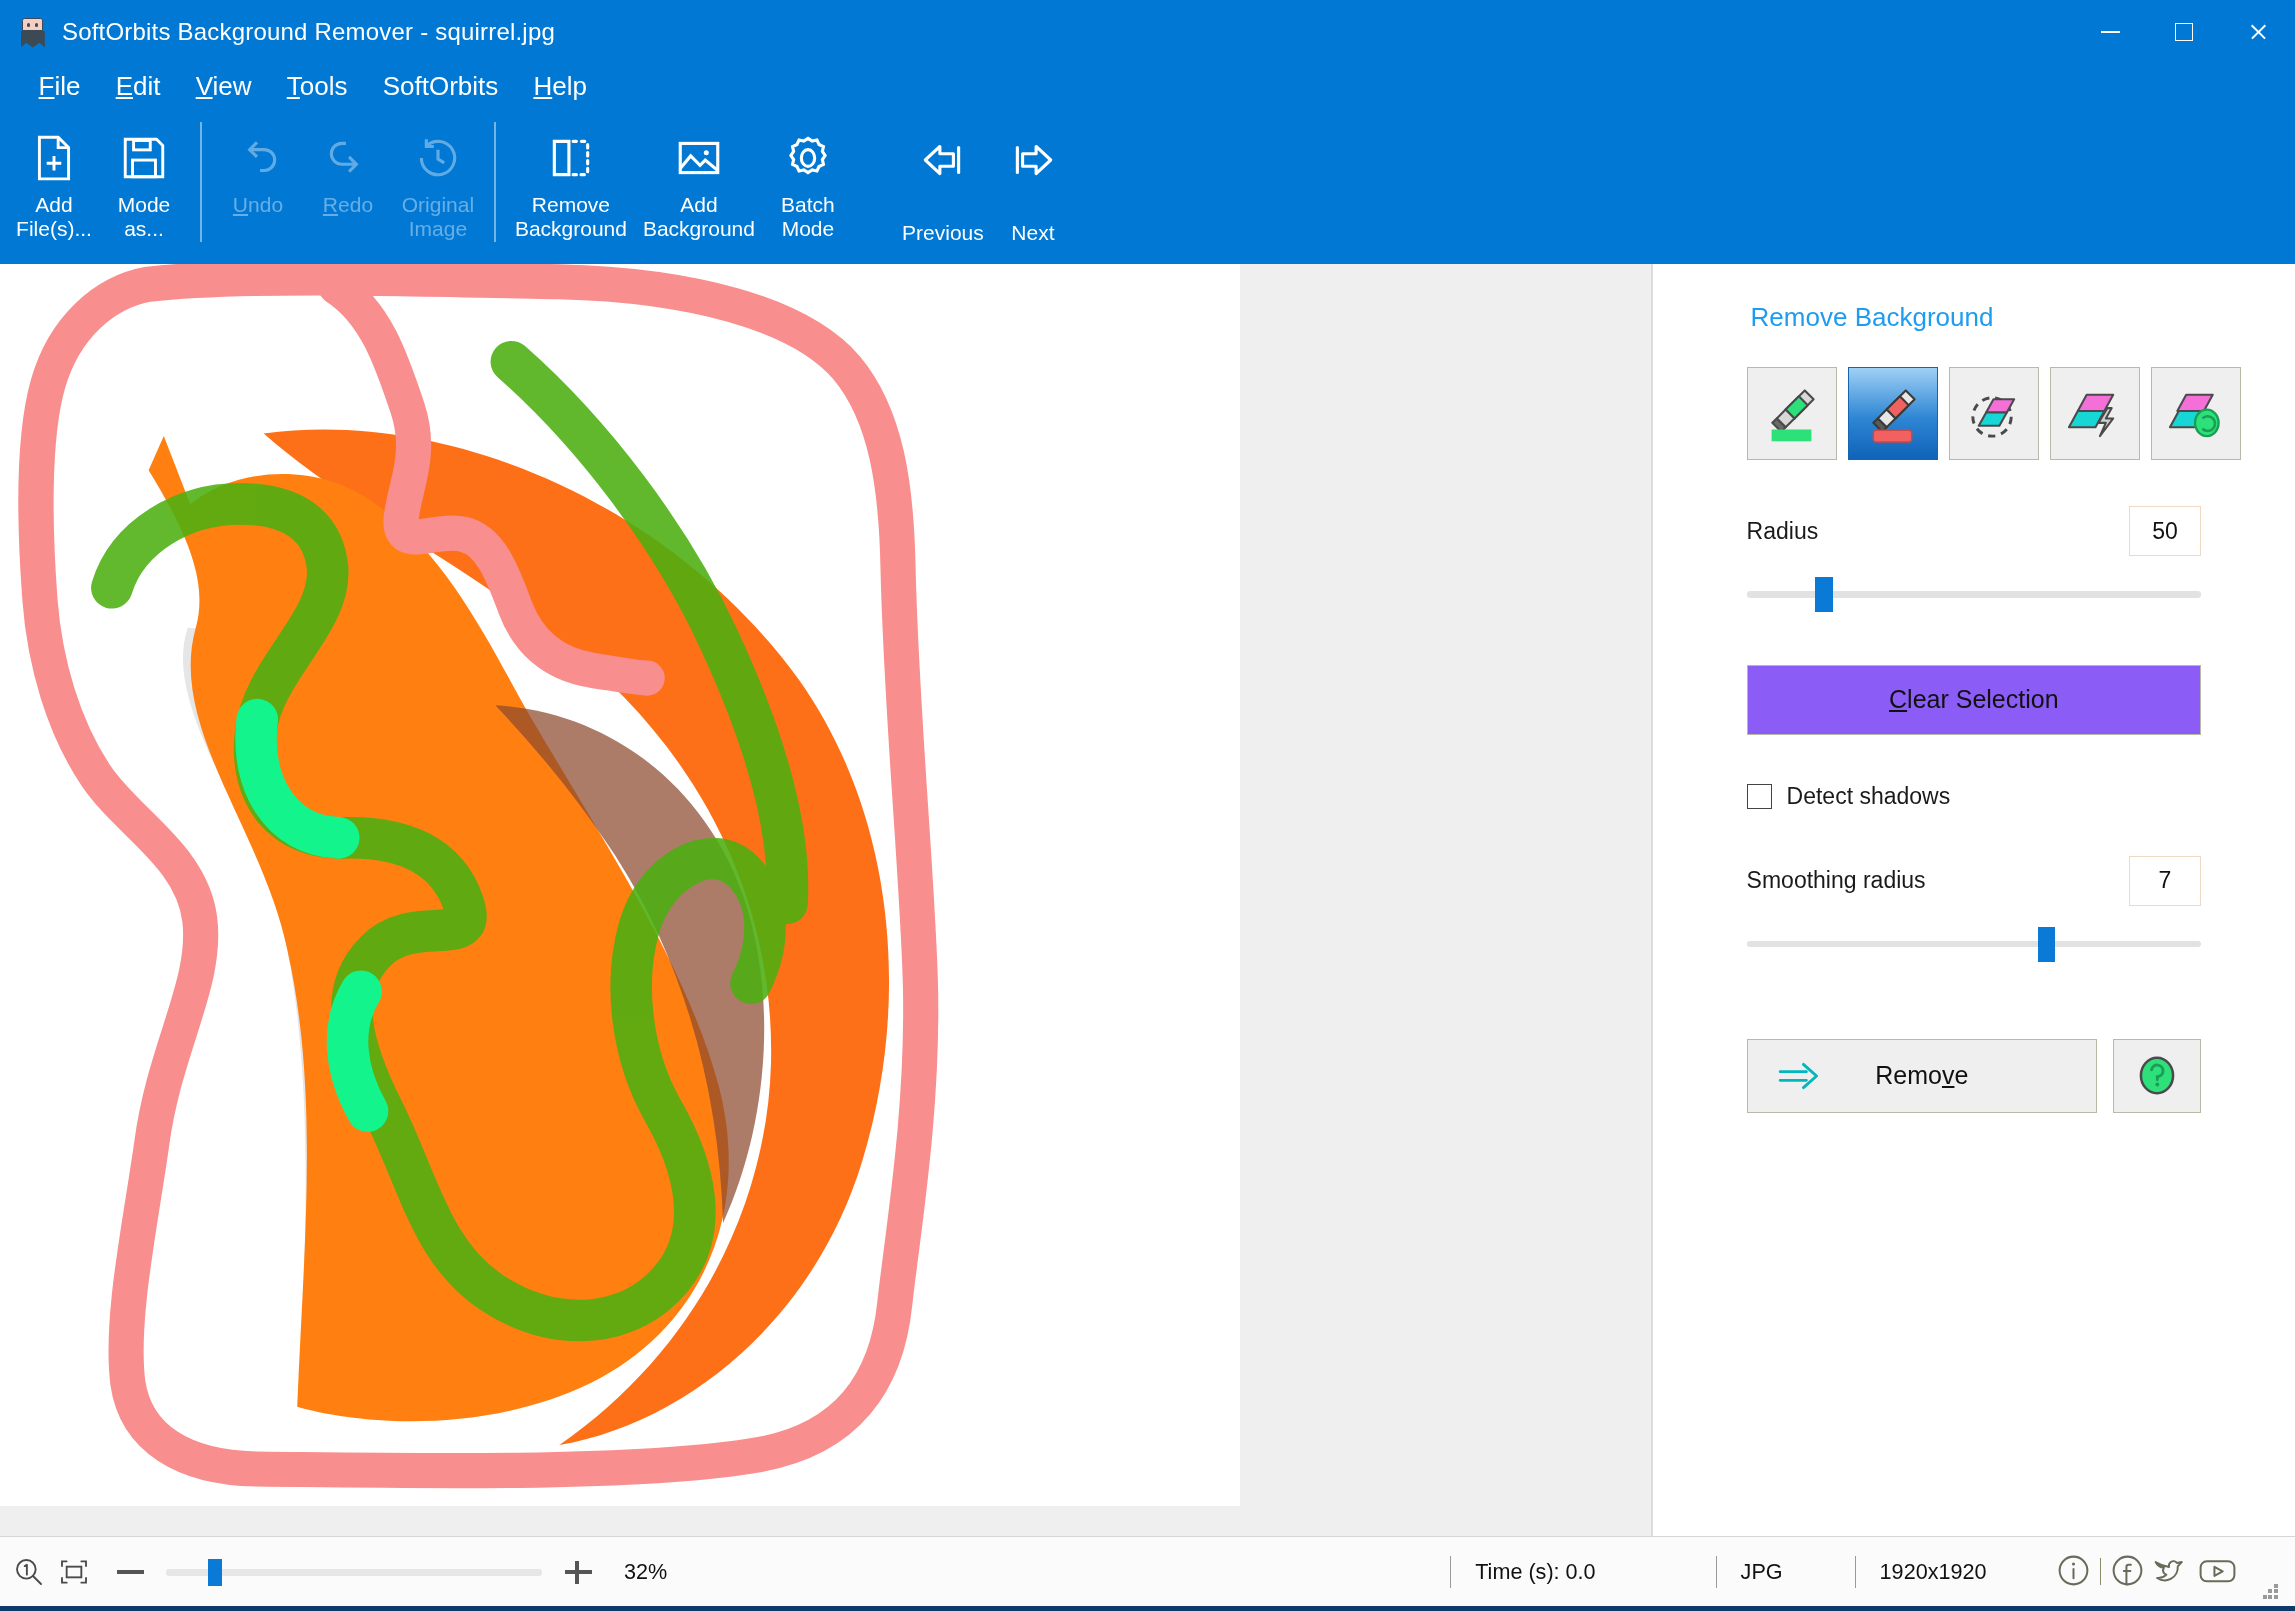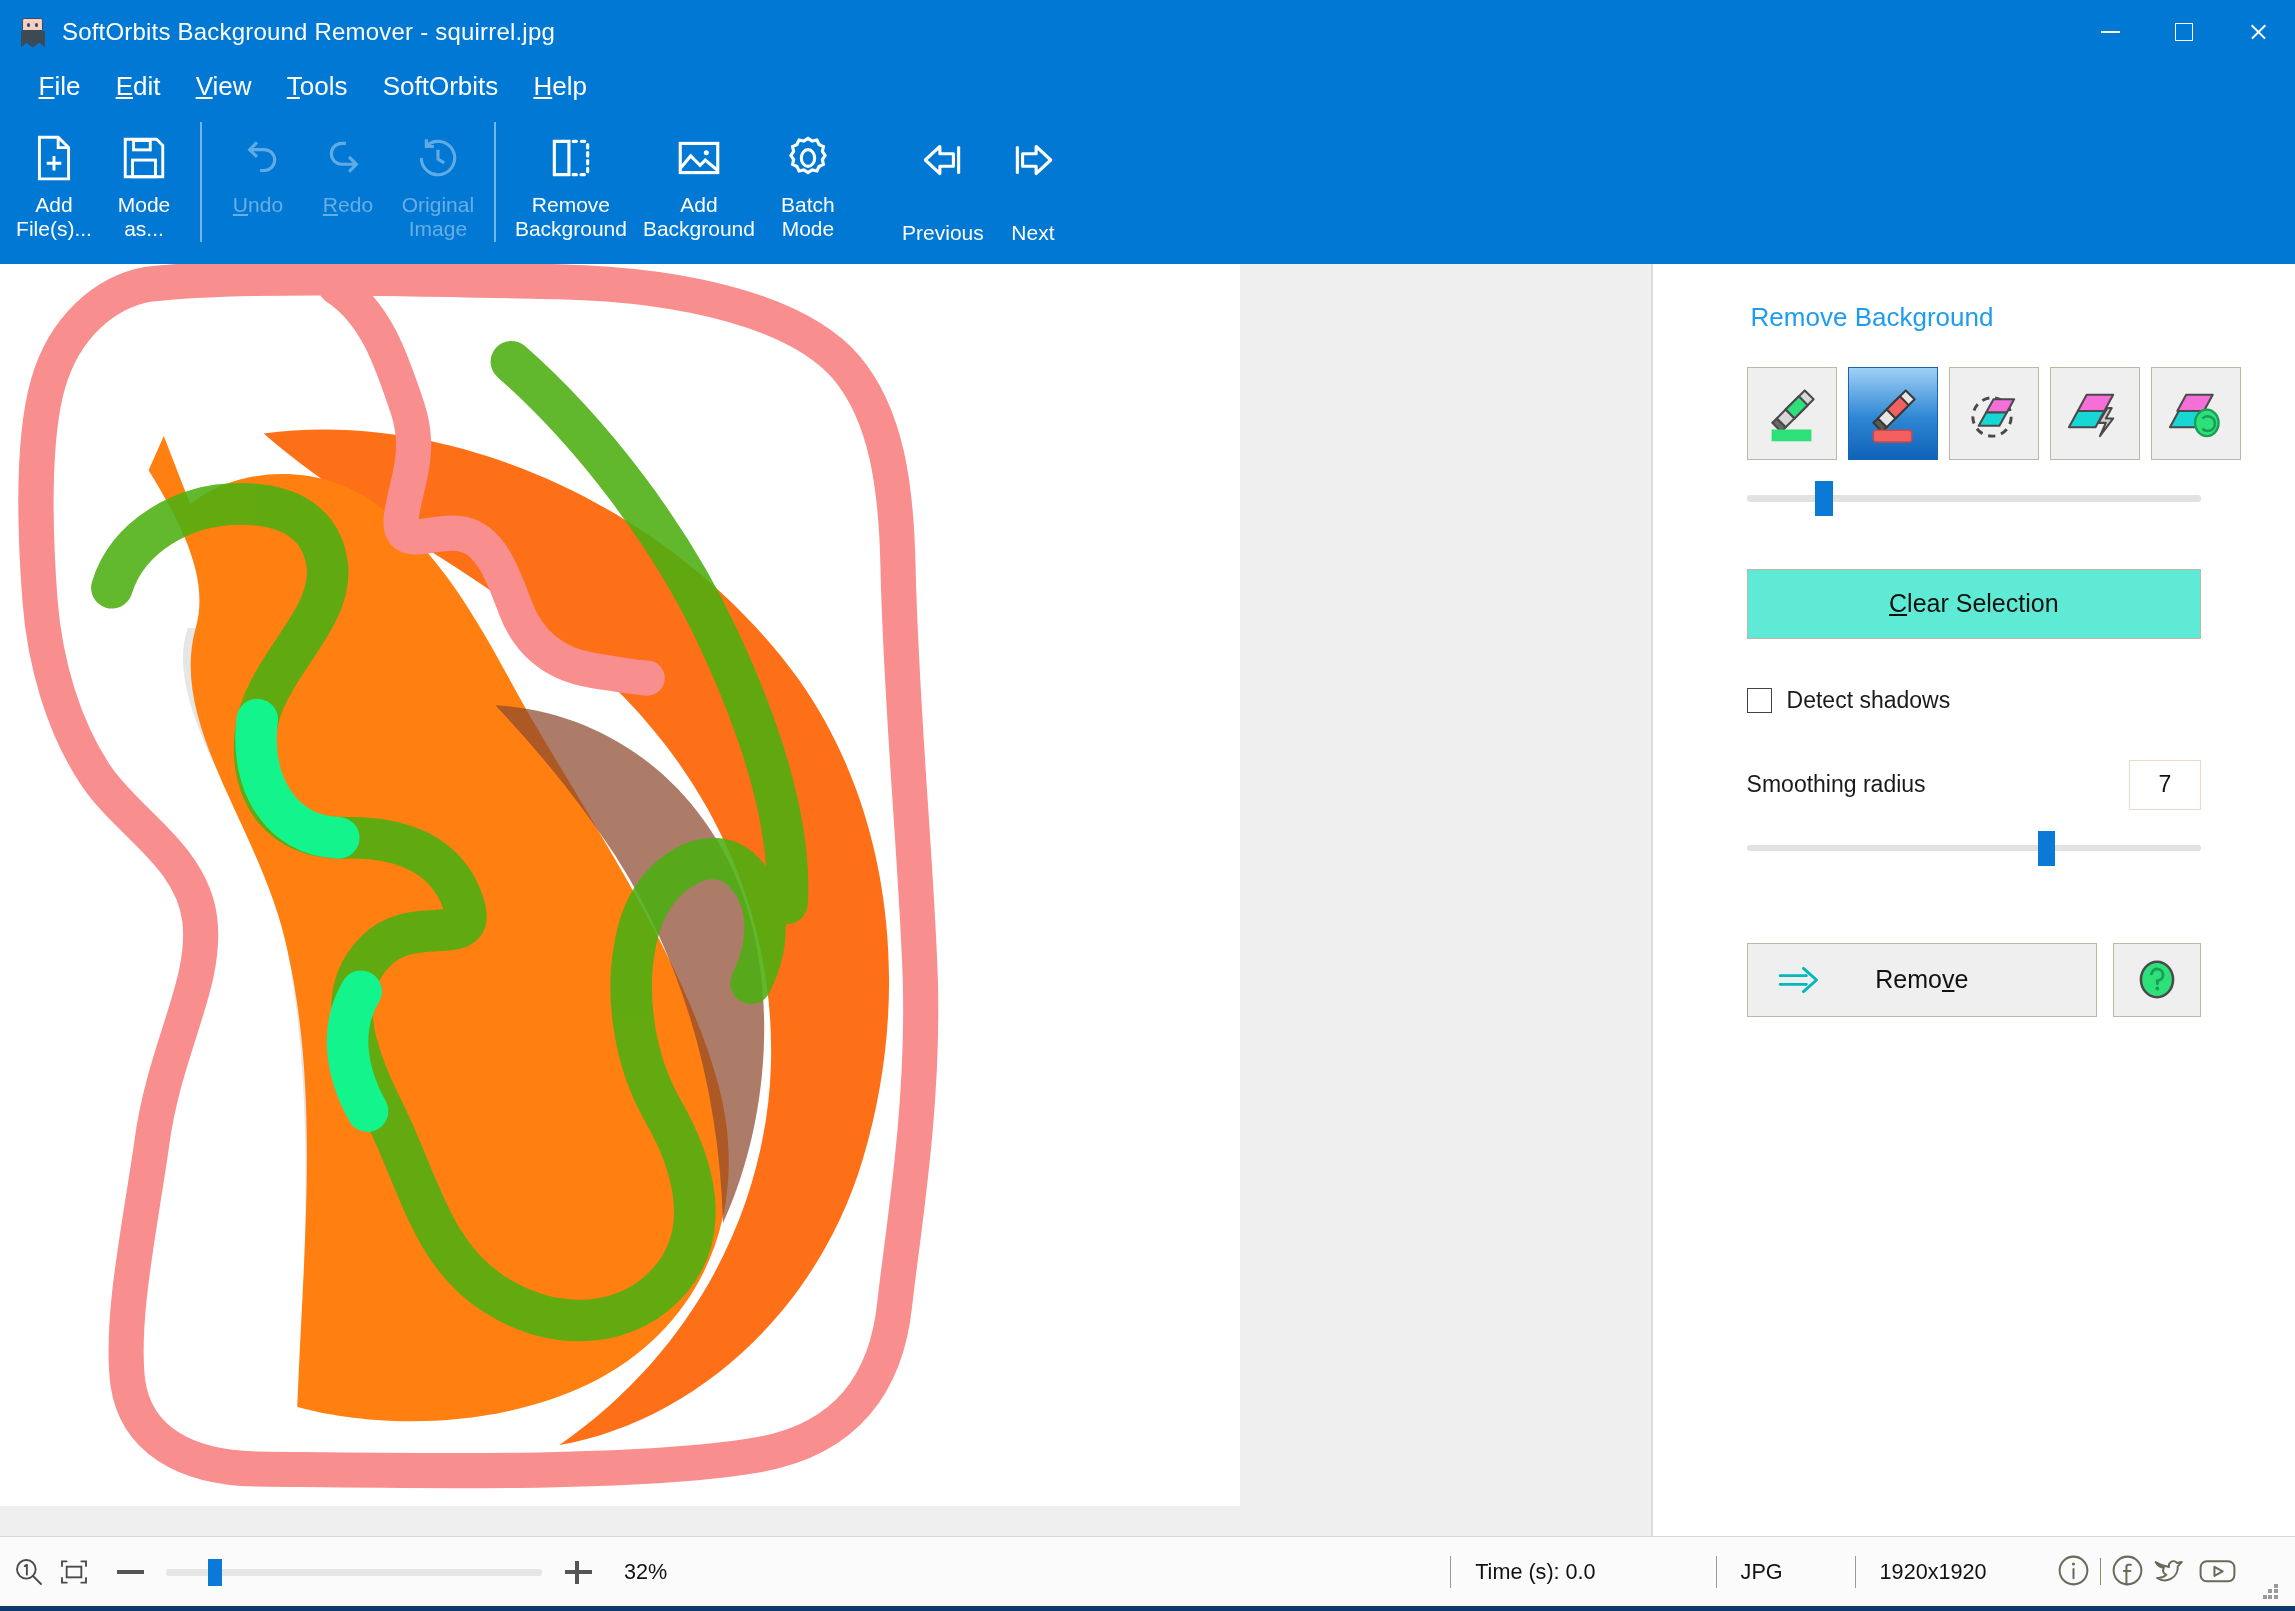--- a/index.html
+++ b/index.html
@@ -82,21 +82,21 @@
   .field-lbl { font-size: 23px; color: #1a1a1a; }
   .field-box {
     width: 72px; height: 50px; border: 0.8px solid #f0d9c4; background: #ffffff;
     display: flex; align-items: center; justify-content: center; font-size: 23px; color: #111;
   }
   .slider { position: relative; height: 51px; margin: 12.8px 46px 0 46px; }
   .slider .track { position: absolute; left: 0; right: 0; top: 22.4px; height: 6.4px; background: #e2e2e2; border-radius: 3.2px; }
   .slider .thumb { position: absolute; top: 8px; width: 17.6px; height: 35px; background: #0b7ad6; }
 
   .big-btn {
-    margin: 45px 46px 12px 46px; height: 70px; border: 1.6px solid #b9b9a8; background: #5eead4;
+    margin: 45px 46px 12px 46px; height: 70px; border: 1.6px solid #b9b9a8; background: #8b5cf6;
     display: flex; align-items: center; justify-content: center; font-size: 25px; color: #111; cursor: default;
   }
 
   .check-row { display: flex; align-items: center; margin: 48px 46px 0 46px; cursor: default; }
   .checkbox { width: 25.6px; height: 25.6px; border: 1.6px solid #444; background: #fff; flex: none; }
   .check-lbl { font-size: 23px; color: #1a1a1a; margin-left: 14.4px; }
 
   .action-row { display: flex; margin: 69px 46px 0 46px; gap: 16px; }
   .remove-btn {
     flex: 1; height: 74px; border: 1.6px solid #b9b9a8; background: #efefef;
@@ -376,20 +376,24 @@
               <path d="M13 8 l18 0 -6 11 -18 0 z" fill="#f46fd8"></path>
               <path d="M8 19 l18 0 -6 11 -18 0 z" fill="#17d6d6"></path>
             </g>
             <ellipse cx="27" cy="27" rx="8" ry="9" fill="#2ee07a" stroke="#1a9e55" stroke-width="1.6"></ellipse>
             <path d="M24 24 a5 5 0 1 1 0 7" fill="none" stroke="#1a9e55" stroke-width="1.8"></path>
           </svg>
         </div>
 
       </div>
 
+      <div class="field-row">
+        <div class="field-lbl">Radius</div>
+        <div class="field-box">50</div>
+      </div>
       <div class="slider">
         <div class="track"></div>
         <div class="thumb" id="radius-thumb" style="left: calc(17% - 8.8px);"></div>
       </div>
 
       <div class="big-btn">
         <span><u>C</u>lear Selection</span>
       </div>
 
       <div class="check-row">

